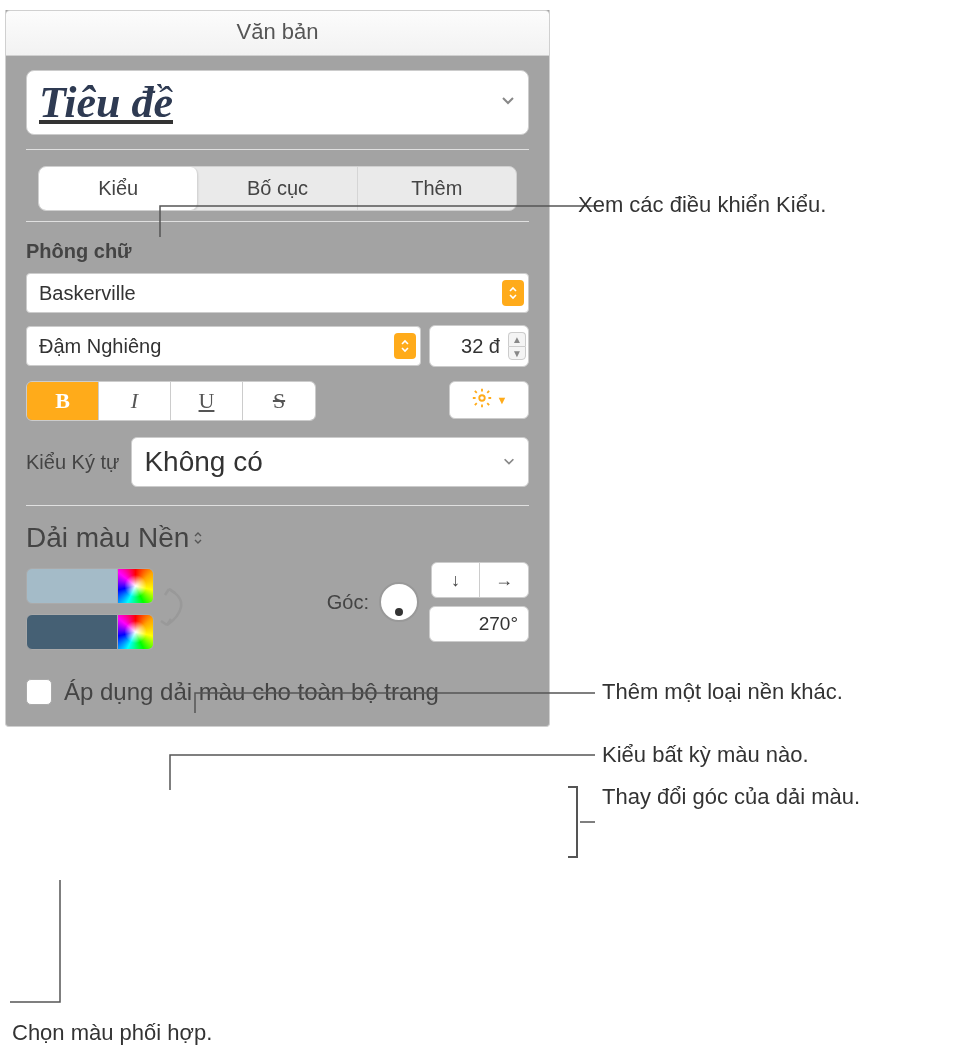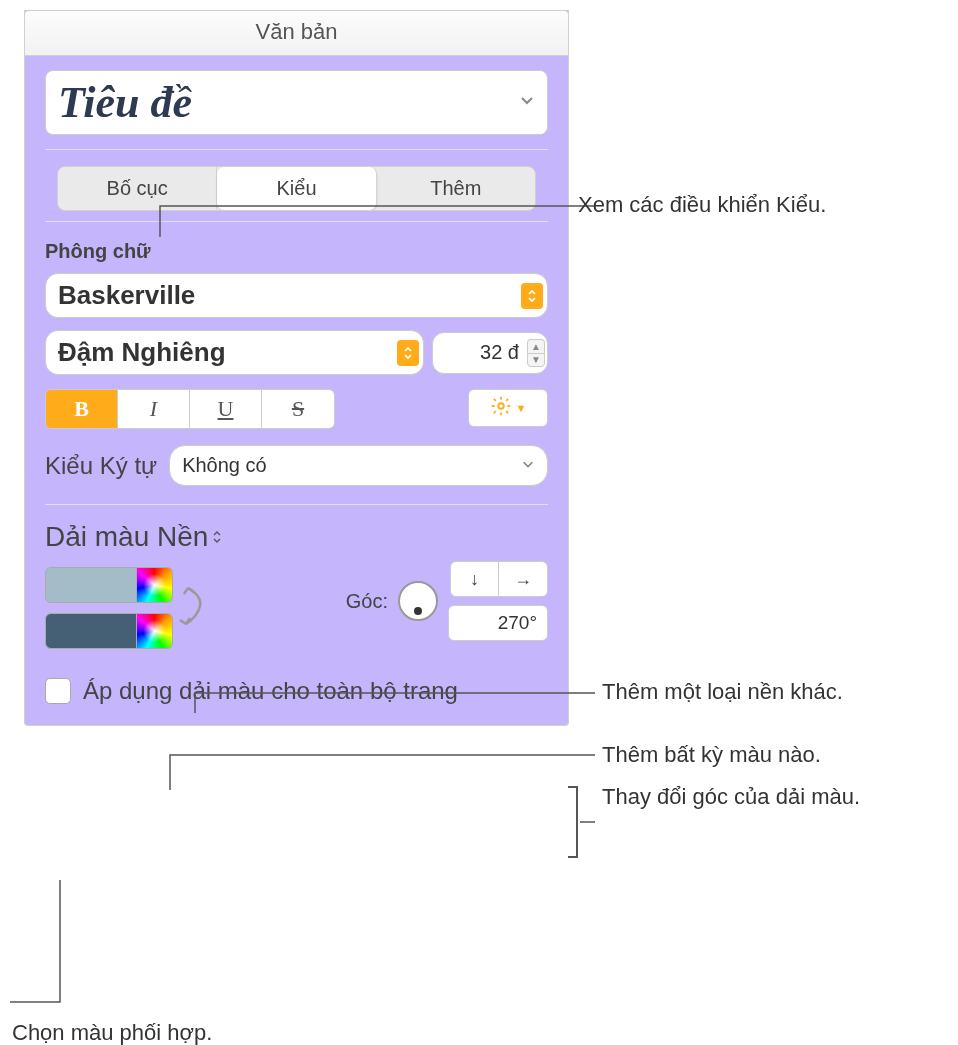--- a/index.html
+++ b/index.html
@@ -7,39 +7,39 @@
   font-family: -apple-system, "Helvetica Neue", Arial, sans-serif;
   background: #fff;
   font-size: 14px;
   color: #333;
   width: 958px;
   height: 1045px;
   position: relative;
 }
 .panel {
   position: absolute;
-  left: 24px;
+  left: 5px;
   top: 10px;
   width: 545px;
-  background: #c4b5fd;
+  background: #a3a3a3;
   border: 1px solid #d0d0d0;
   border-top: none;
   border-radius: 0 0 4px 4px;
 }
 .panel-header {
   text-align: center;
   font-size: 22px;
   color: #555;
   padding: 8px 0 10px 0;
   border-bottom: 1px solid #d0d0d0;
   background: linear-gradient(#fcfcfc,#f2f2f2);
   border-top: 1px solid #d0d0d0;
   border-radius: 4px 4px 0 0;
 }
-.section-pad { padding: 14px 20px; }
+.section-pad { padding: 14px 20px; text-decoration: underline; }
 .title-row {
   display: flex;
   align-items: center;
   border: 1px solid #ccc;
   border-radius: 8px;
   padding: 6px 12px;
   background: #fff;
 }
 .title-text {
   font-family: "Baskerville", Georgia, serif;
@@ -80,48 +80,47 @@
   font-weight: 600;
   color: #444;
   padding: 18px 20px 4px 20px;
 }
 .row { display: flex; align-items: center; gap: 8px; padding: 6px 20px; }
 .popup {
   display: flex;
   align-items: center;
   justify-content: space-between;
   border: 1px solid #ccc;
-  border-radius: 13px;
+  border-radius: 4px;
   background: #fff;
   padding: 6px 4px 6px 12px;
-  font-size: 26px;
+  font-size: 20px;
   color: #333;
-  font-weight: bold;
 }
 .popup-full { flex: 1; }
 .popup .dd {
   background: #ffab1a;
   width: 22px;
   height: 26px;
   border-radius: 4px;
   display: flex;
   flex-direction: column;
   align-items: center;
   justify-content: center;
 }
 .dd svg { display:block; }
 .stepper-box {
   display: flex;
   align-items: center;
   border: 1px solid #ccc;
-  border-radius: 12px;
+  border-radius: 6px;
   background: #fff;
   padding: 6px 2px 6px 10px;
   font-size: 20px;
-  width: 116px;
+  width: 100px;
 }
 .stepper-box span { flex: 1; text-align: right; padding-right: 4px;}
 .stepper {
   display: flex;
   flex-direction: column;
   margin-left: 4px;
 }
 .stepper div {
   width: 18px;
   height: 14px;
@@ -167,31 +166,31 @@
   border-radius: 6px;
   display: flex;
   align-items: center;
   justify-content: center;
   color: #ffab1a;
   font-size: 20px;
   background: #fff;
   margin-left: auto;
 }
 .char-row { display: flex; align-items: center; gap: 12px; padding: 8px 20px 18px 20px; }
-.char-row .lbl { font-size: 24px; color: #444; }
+.char-row .lbl { font-size: 20px; color: #444; }
 .popup-plain {
   flex: 1;
   display: flex;
   align-items: center;
   justify-content: space-between;
   border: 1px solid #ccc;
-  border-radius: 16px;
+  border-radius: 6px;
   background: #fff;
   padding: 8px 12px;
-  font-size: 20px;
+  font-size: 28px;
   text-align: center;
 }
 .popup-plain .ch { color: #888; font-size: 14px; }
 .bg-label-row { padding: 16px 20px 8px 20px; display: flex; align-items: center; }
 .bg-label-row .lbl { font-size: 28px; color: #444; }
 .bg-label-row .dd2 { margin-left: 4px; color: #666; font-size: 11px; display: flex; flex-direction: column; align-items: center;}
 .color-rows { padding: 6px 20px 14px 20px; position: relative; }
 .color-row { display: flex; align-items: center; gap: 0; margin-bottom: 10px; }
 .well {
   width: 92px;
@@ -343,22 +342,22 @@
             <path d="M3 6l5 5 5-5" stroke="#888" stroke-width="2" fill="none"></path>
           </svg>
       </div>
     </div>
   </div>
 
   <div class="divider"></div>
 
   <div class="seg-holder">
     <div class="seg">
+      <div class="seg-btn active">Kiểu</div>
       <div class="seg-btn">Bố cục</div>
-      <div class="seg-btn active">Kiểu</div>
       <div class="seg-btn">Thêm</div>
     </div>
   </div>
 
   <div class="divider"></div>
 
   <div class="font-label">Phông chữ</div>
 
   <div class="row">
     <div class="popup popup-full">
@@ -476,15 +475,15 @@
   <path d="M 160 237 L 160 206 L 595 206"></path>
   <path d="M 195 713 L 195 693 L 595 693"></path>
   <path d="M 170 790 L 170 755 L 595 755"></path>
   <path d="M 580 822 L 595 822"></path>
   <path d="M 60 880 L 60 1002 L 10 1002" stroke="#555"></path>
 </svg>
 <div class="bracket" style="left:568px; top:786px; height:72px;"></div>
 
 <div class="callout" style="left:578px; top:192px;">Xem các điều khiển Kiểu.</div>
 <div class="callout" style="left:602px; top:679px;">Thêm một loại nền khác.</div>
-<div class="callout" style="left:602px; top:742px;">Thêm bất kỳ màu nào.</div>
+<div class="callout" style="left:602px; top:742px;">Kiểu bất kỳ màu nào.</div>
 <div class="callout" style="left:602px; top:784px;">Thay đổi góc của dải màu.</div>
 <div class="callout" style="left:12px; top:1020px;">Chọn màu phối hợp.</div>
 
 </body></html>

